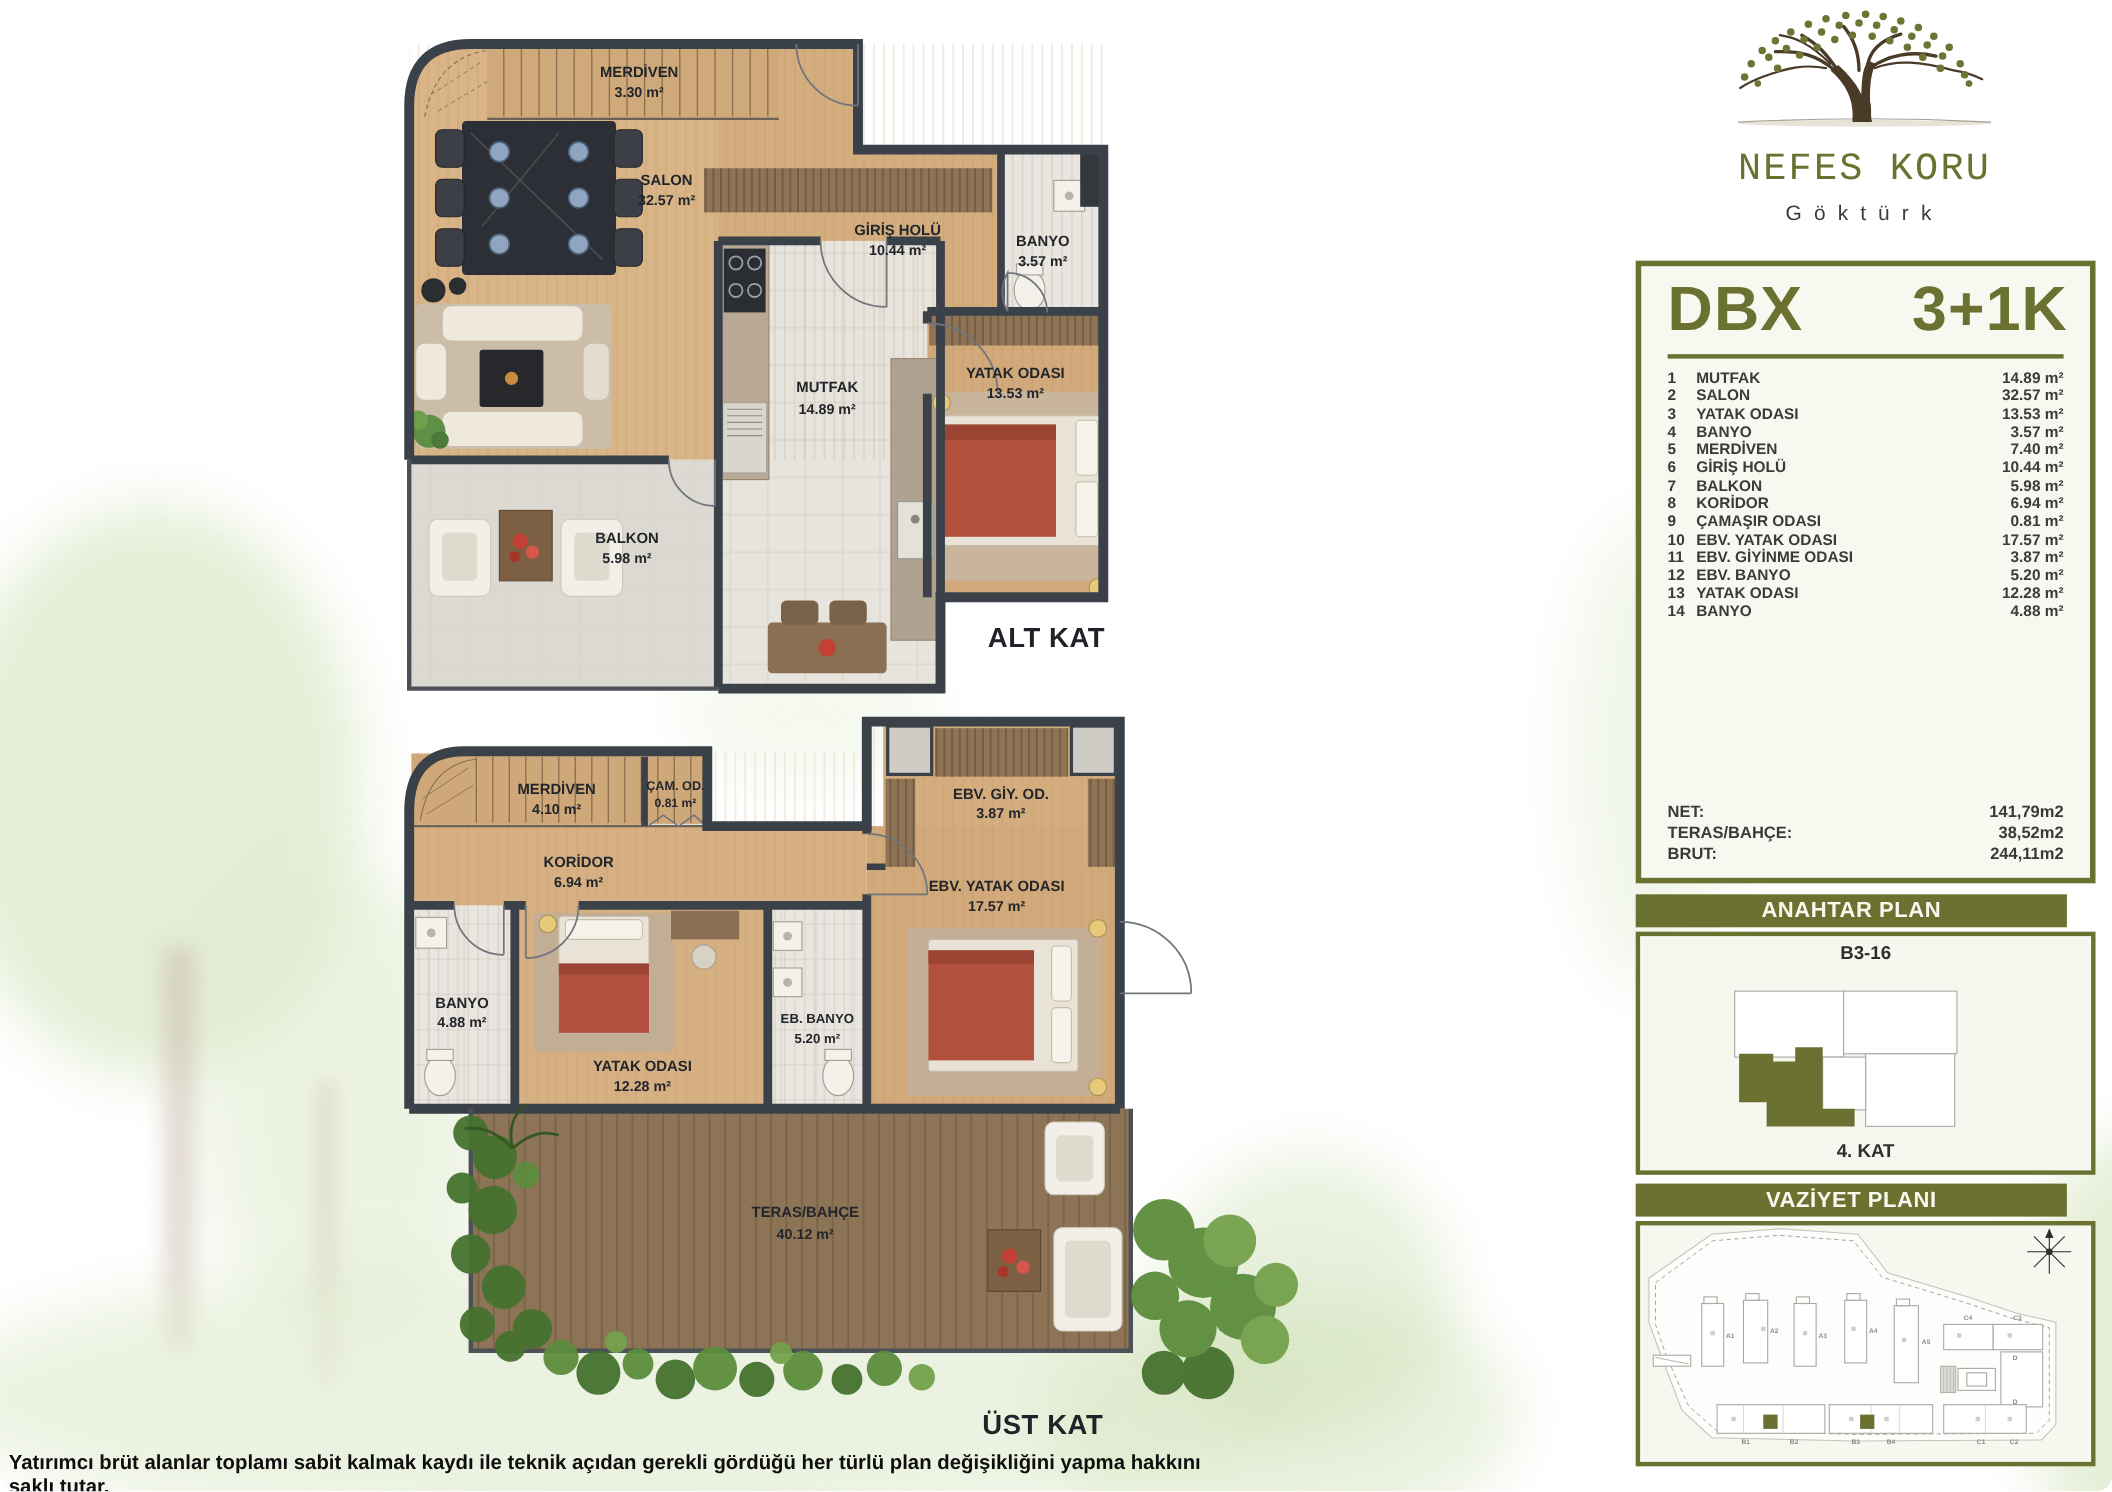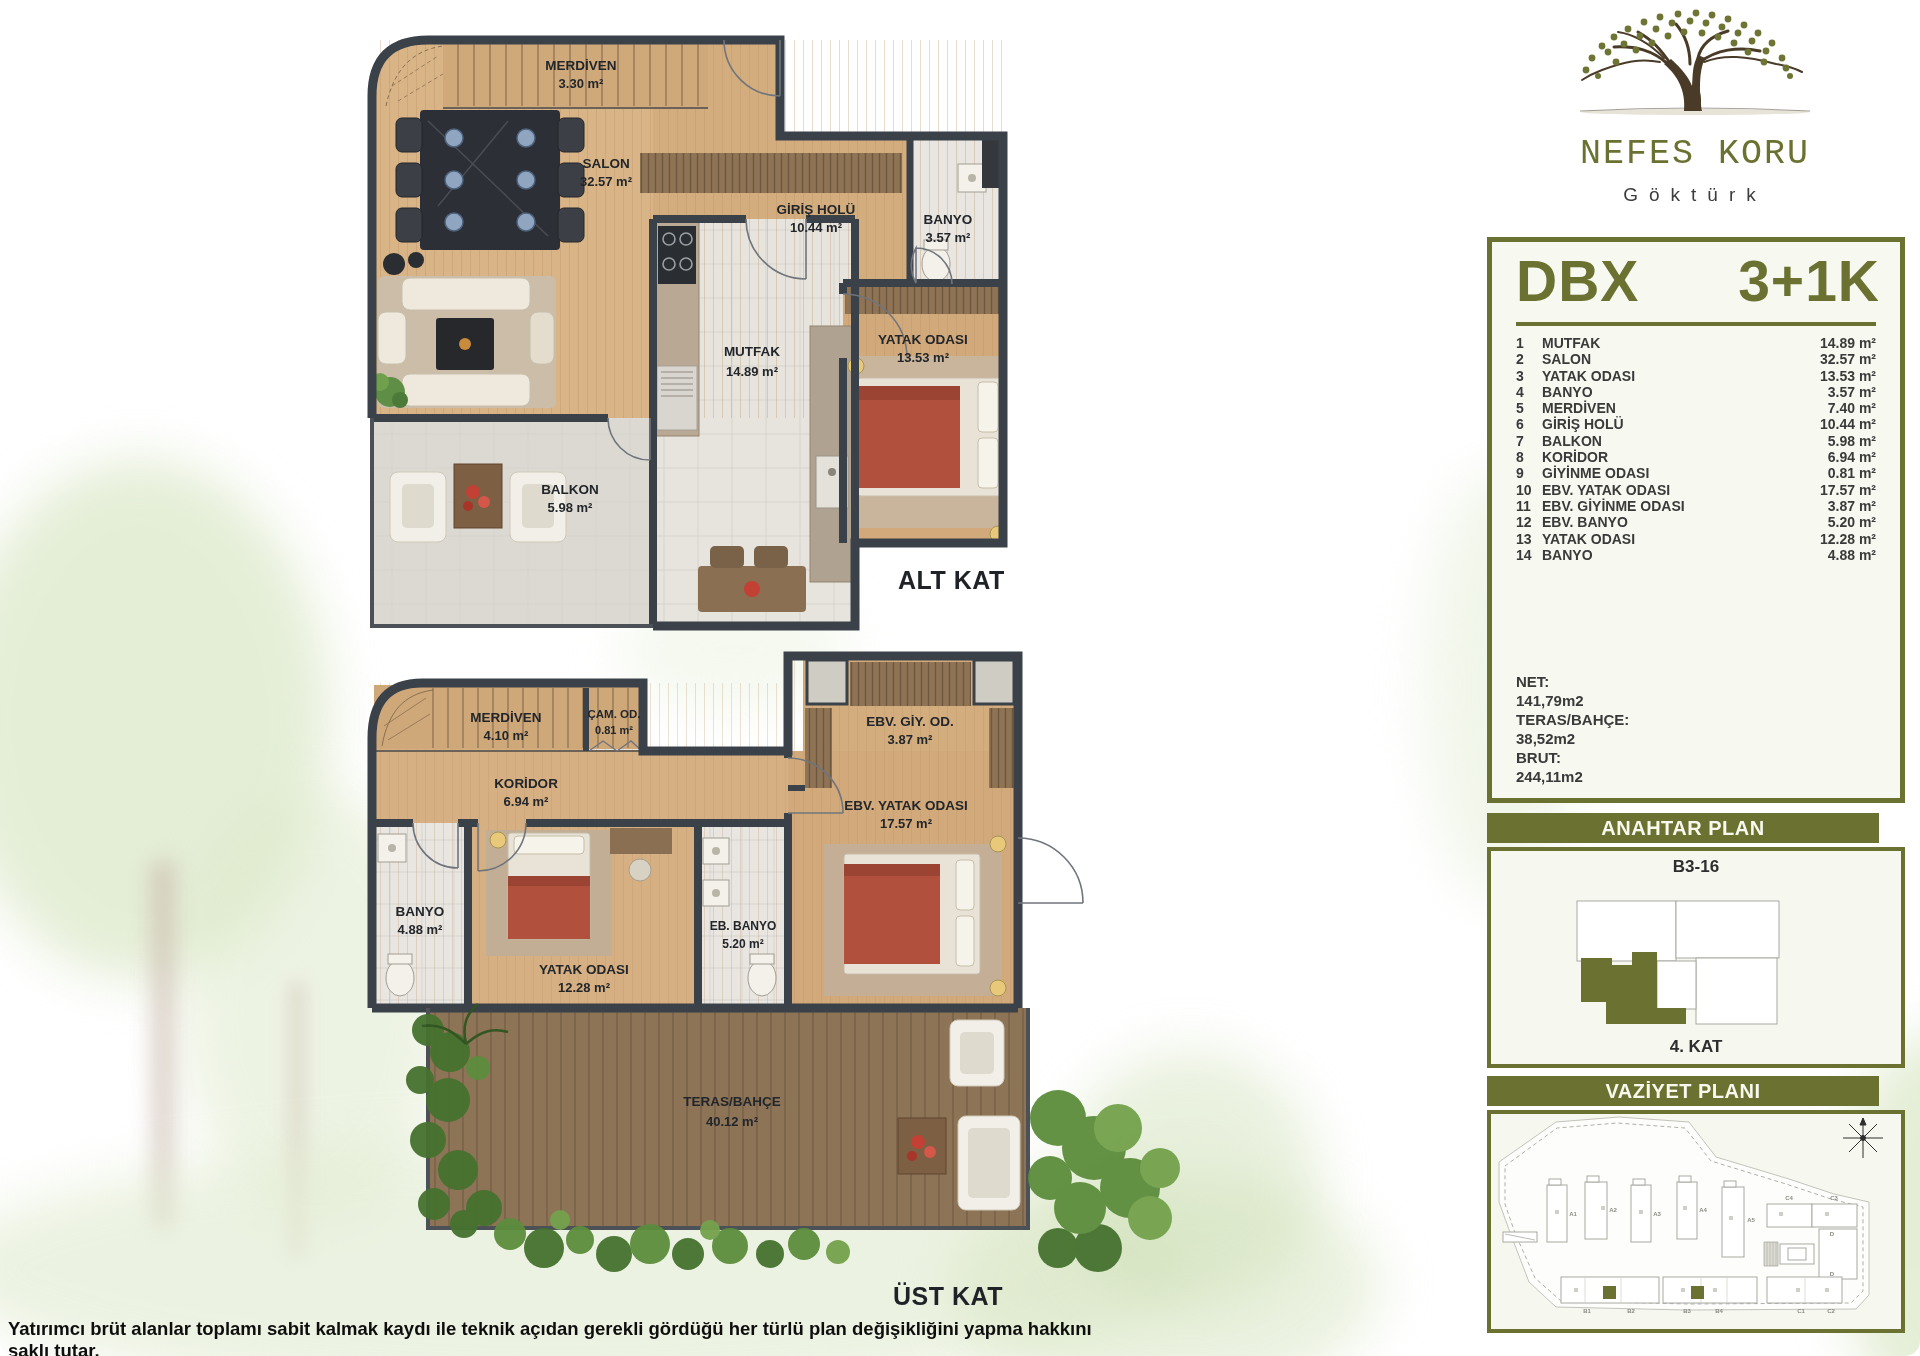--- a/index.html
+++ b/index.html
@@ -19,21 +19,21 @@
               border:5px solid #6b7231;background:#f7f8f0;}
   .title-row{display:flex;justify-content:space-between;align-items:baseline;padding:6px 20px 0 24px;
              font-size:57px;font-weight:700;color:#6b7231;letter-spacing:1px;}
   .title-underline{height:4px;background:#6b7231;margin:8px 24px 0 24px;}
   .rooms-list{margin:9px 24px 0 24px;}
   .rrow{display:flex;font-size:14px;line-height:16.3px;color:#3a3a3a;font-weight:700;}
   .rrow .no{width:26px;}
   .rrow .nm{flex:1;}
   .rrow .ar{width:78px;text-align:right;}
   .totals{position:absolute;left:24px;right:24px;bottom:12px;}
-  .trow{display:flex;justify-content:space-between;font-size:15px;line-height:19px;font-weight:700;color:#3a3a3a;flex-direction:column;}
+  .trow{display:flex;justify-content:space-between;font-size:15px;line-height:19px;font-weight:700;color:#3a3a3a;}
   .sec-header{position:absolute;left:1487px;width:392px;height:30px;background:#6b7231;color:#f8f8ee;
               font-size:20px;font-weight:600;text-align:center;line-height:30px;letter-spacing:.5px;}
   .sec-box{position:absolute;left:1487px;width:410px;border:4px solid #6b7231;background:#f6f7ef;}
   .keyplan-label{position:absolute;width:100%;text-align:center;font-size:17px;font-weight:700;color:#2e2e2e;}
   svg text{font-family:"Liberation Sans",sans-serif;}
   .pl{font-weight:700;font-size:13.5px;fill:#22262b;text-anchor:middle;}
   .pa{font-weight:600;font-size:13px;fill:#22262b;text-anchor:middle;}
   .tiny{font-size:6px;fill:#8a8a84;text-anchor:middle;font-weight:700;}
 </style>
 </head>
@@ -519,21 +519,21 @@
           <span class="nm">BALKON</span>
           <span class="ar">5.98 m²</span>
         </div>
       <div class="rrow">
           <span class="no">8</span>
           <span class="nm">KORİDOR</span>
           <span class="ar">6.94 m²</span>
         </div>
       <div class="rrow">
           <span class="no">9</span>
-          <span class="nm">GİYİNME ODASI</span>
+          <span class="nm">ÇAMAŞIR ODASI</span>
           <span class="ar">0.81 m²</span>
         </div>
       <div class="rrow">
           <span class="no">10</span>
           <span class="nm">EBV. YATAK ODASI</span>
           <span class="ar">17.57 m²</span>
         </div>
       <div class="rrow">
           <span class="no">11</span>
           <span class="nm">EBV. GİYİNME ODASI</span>

